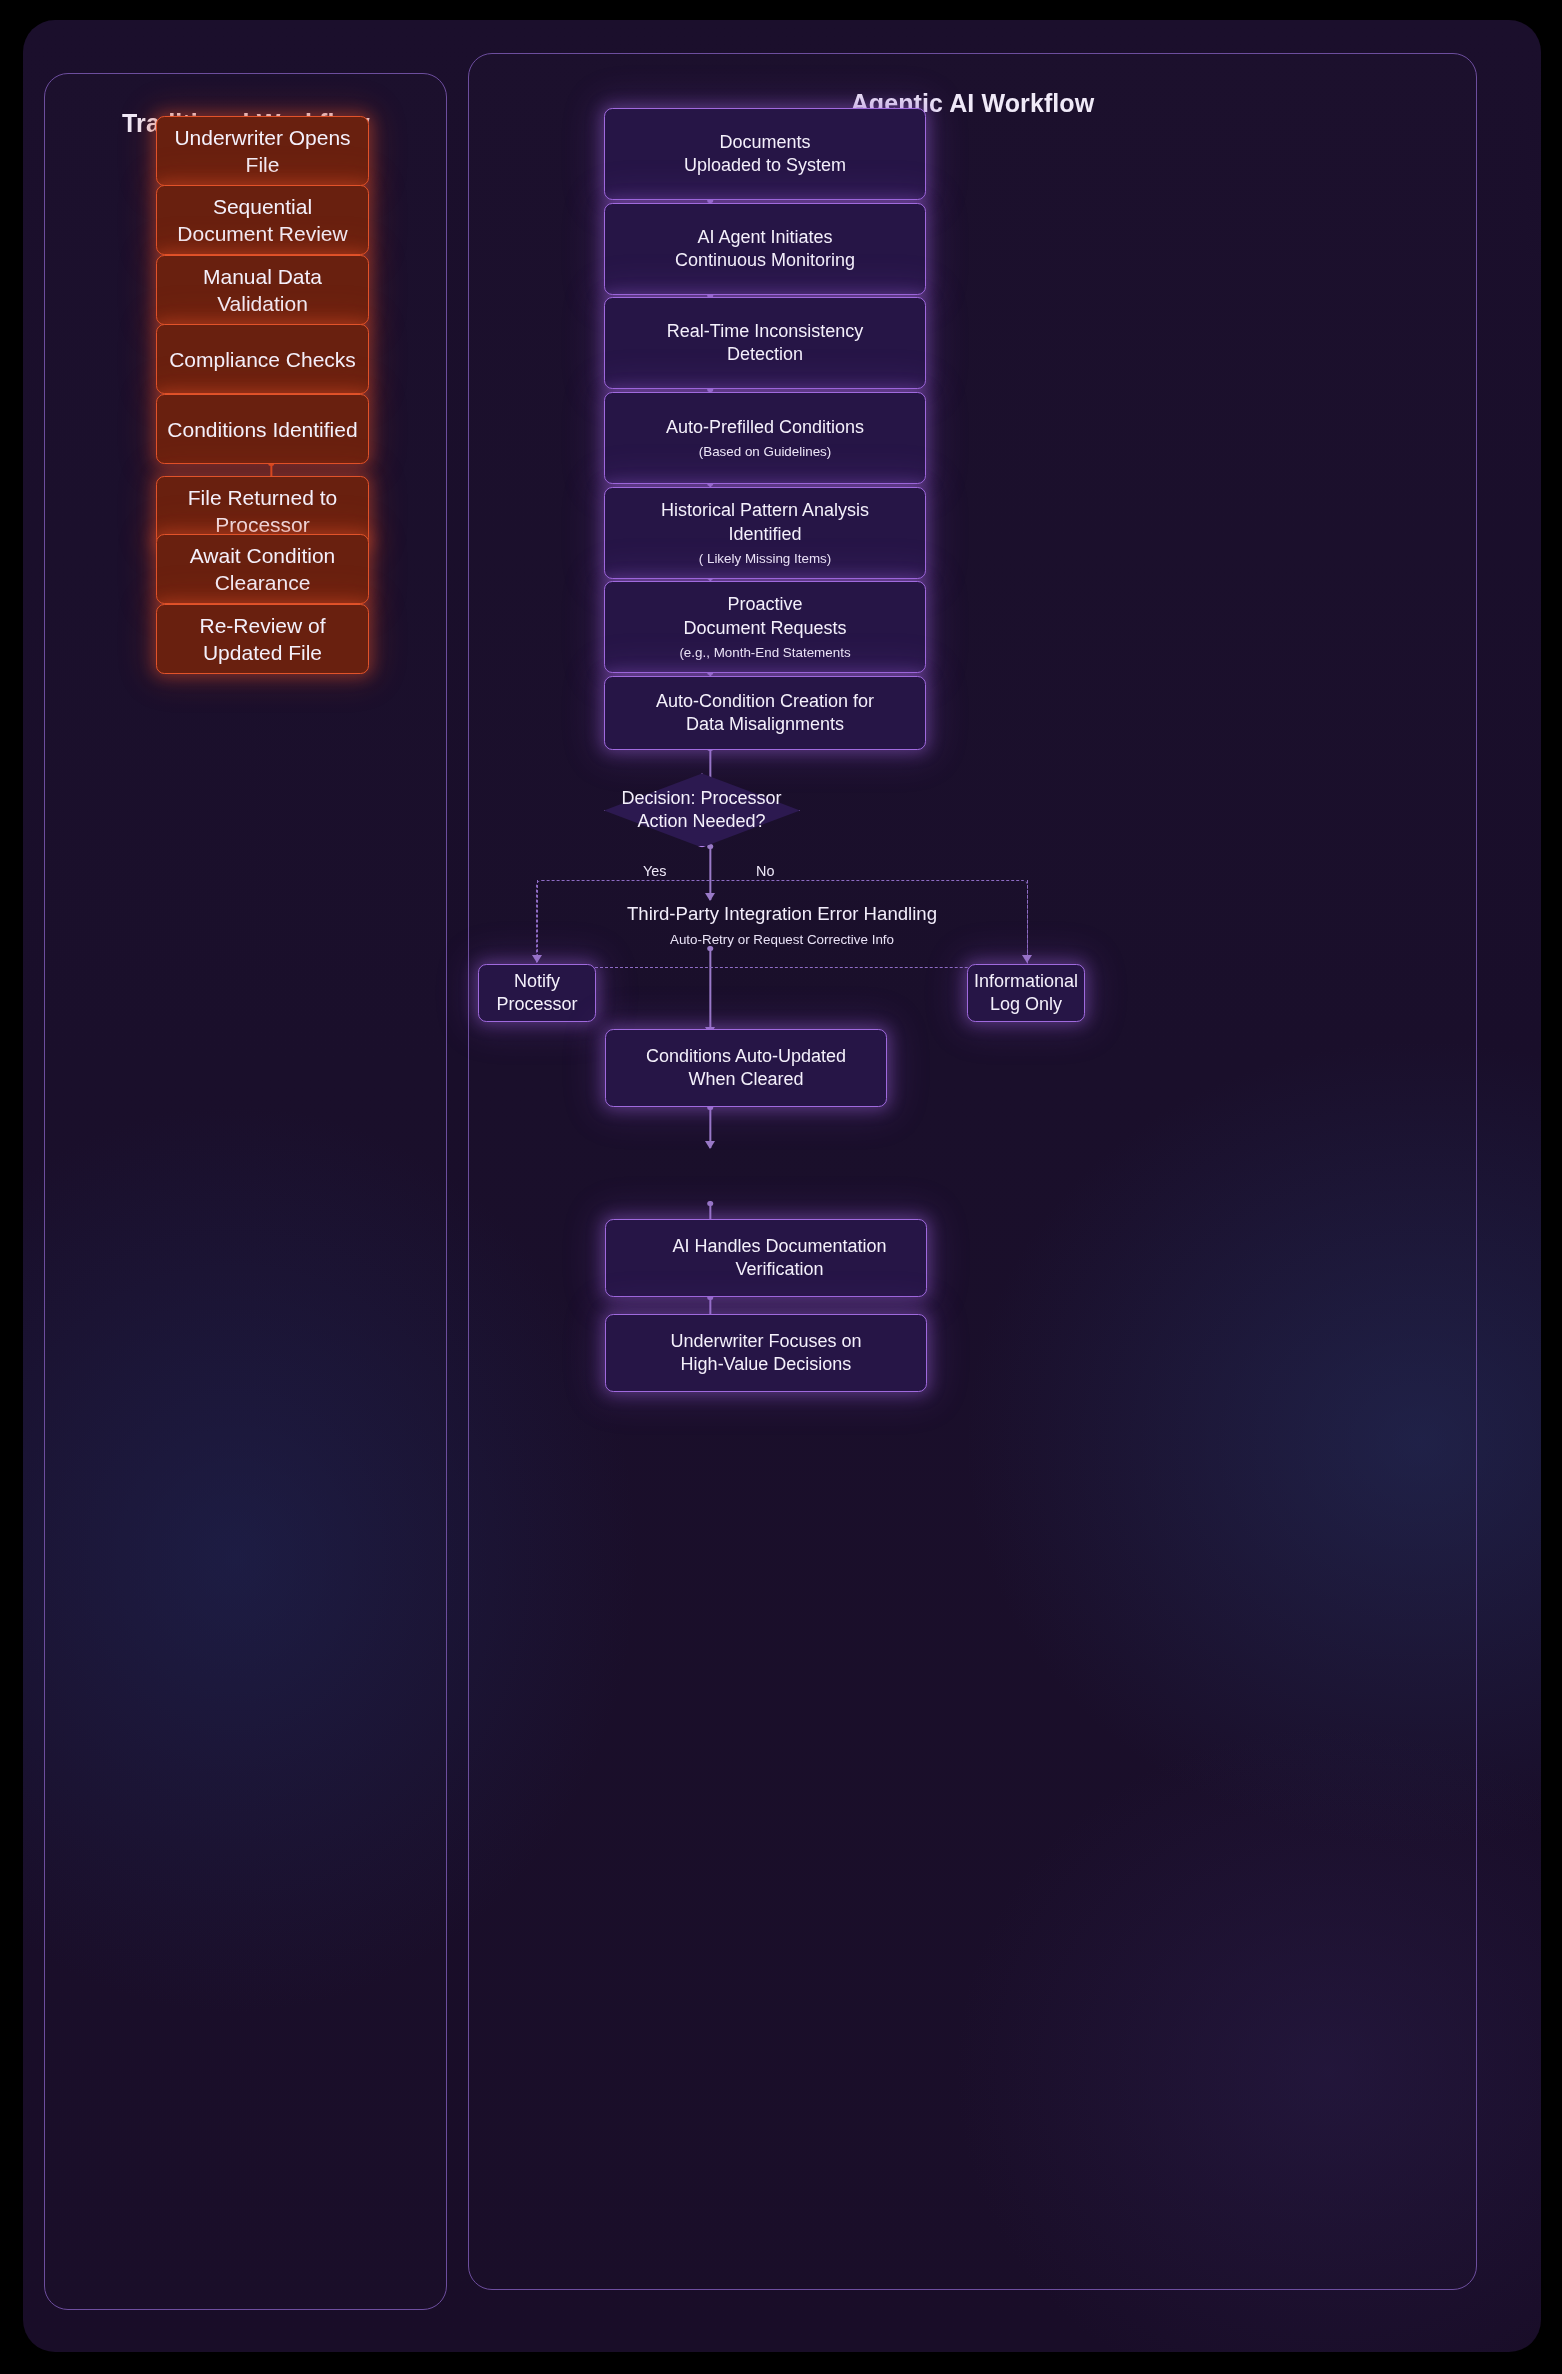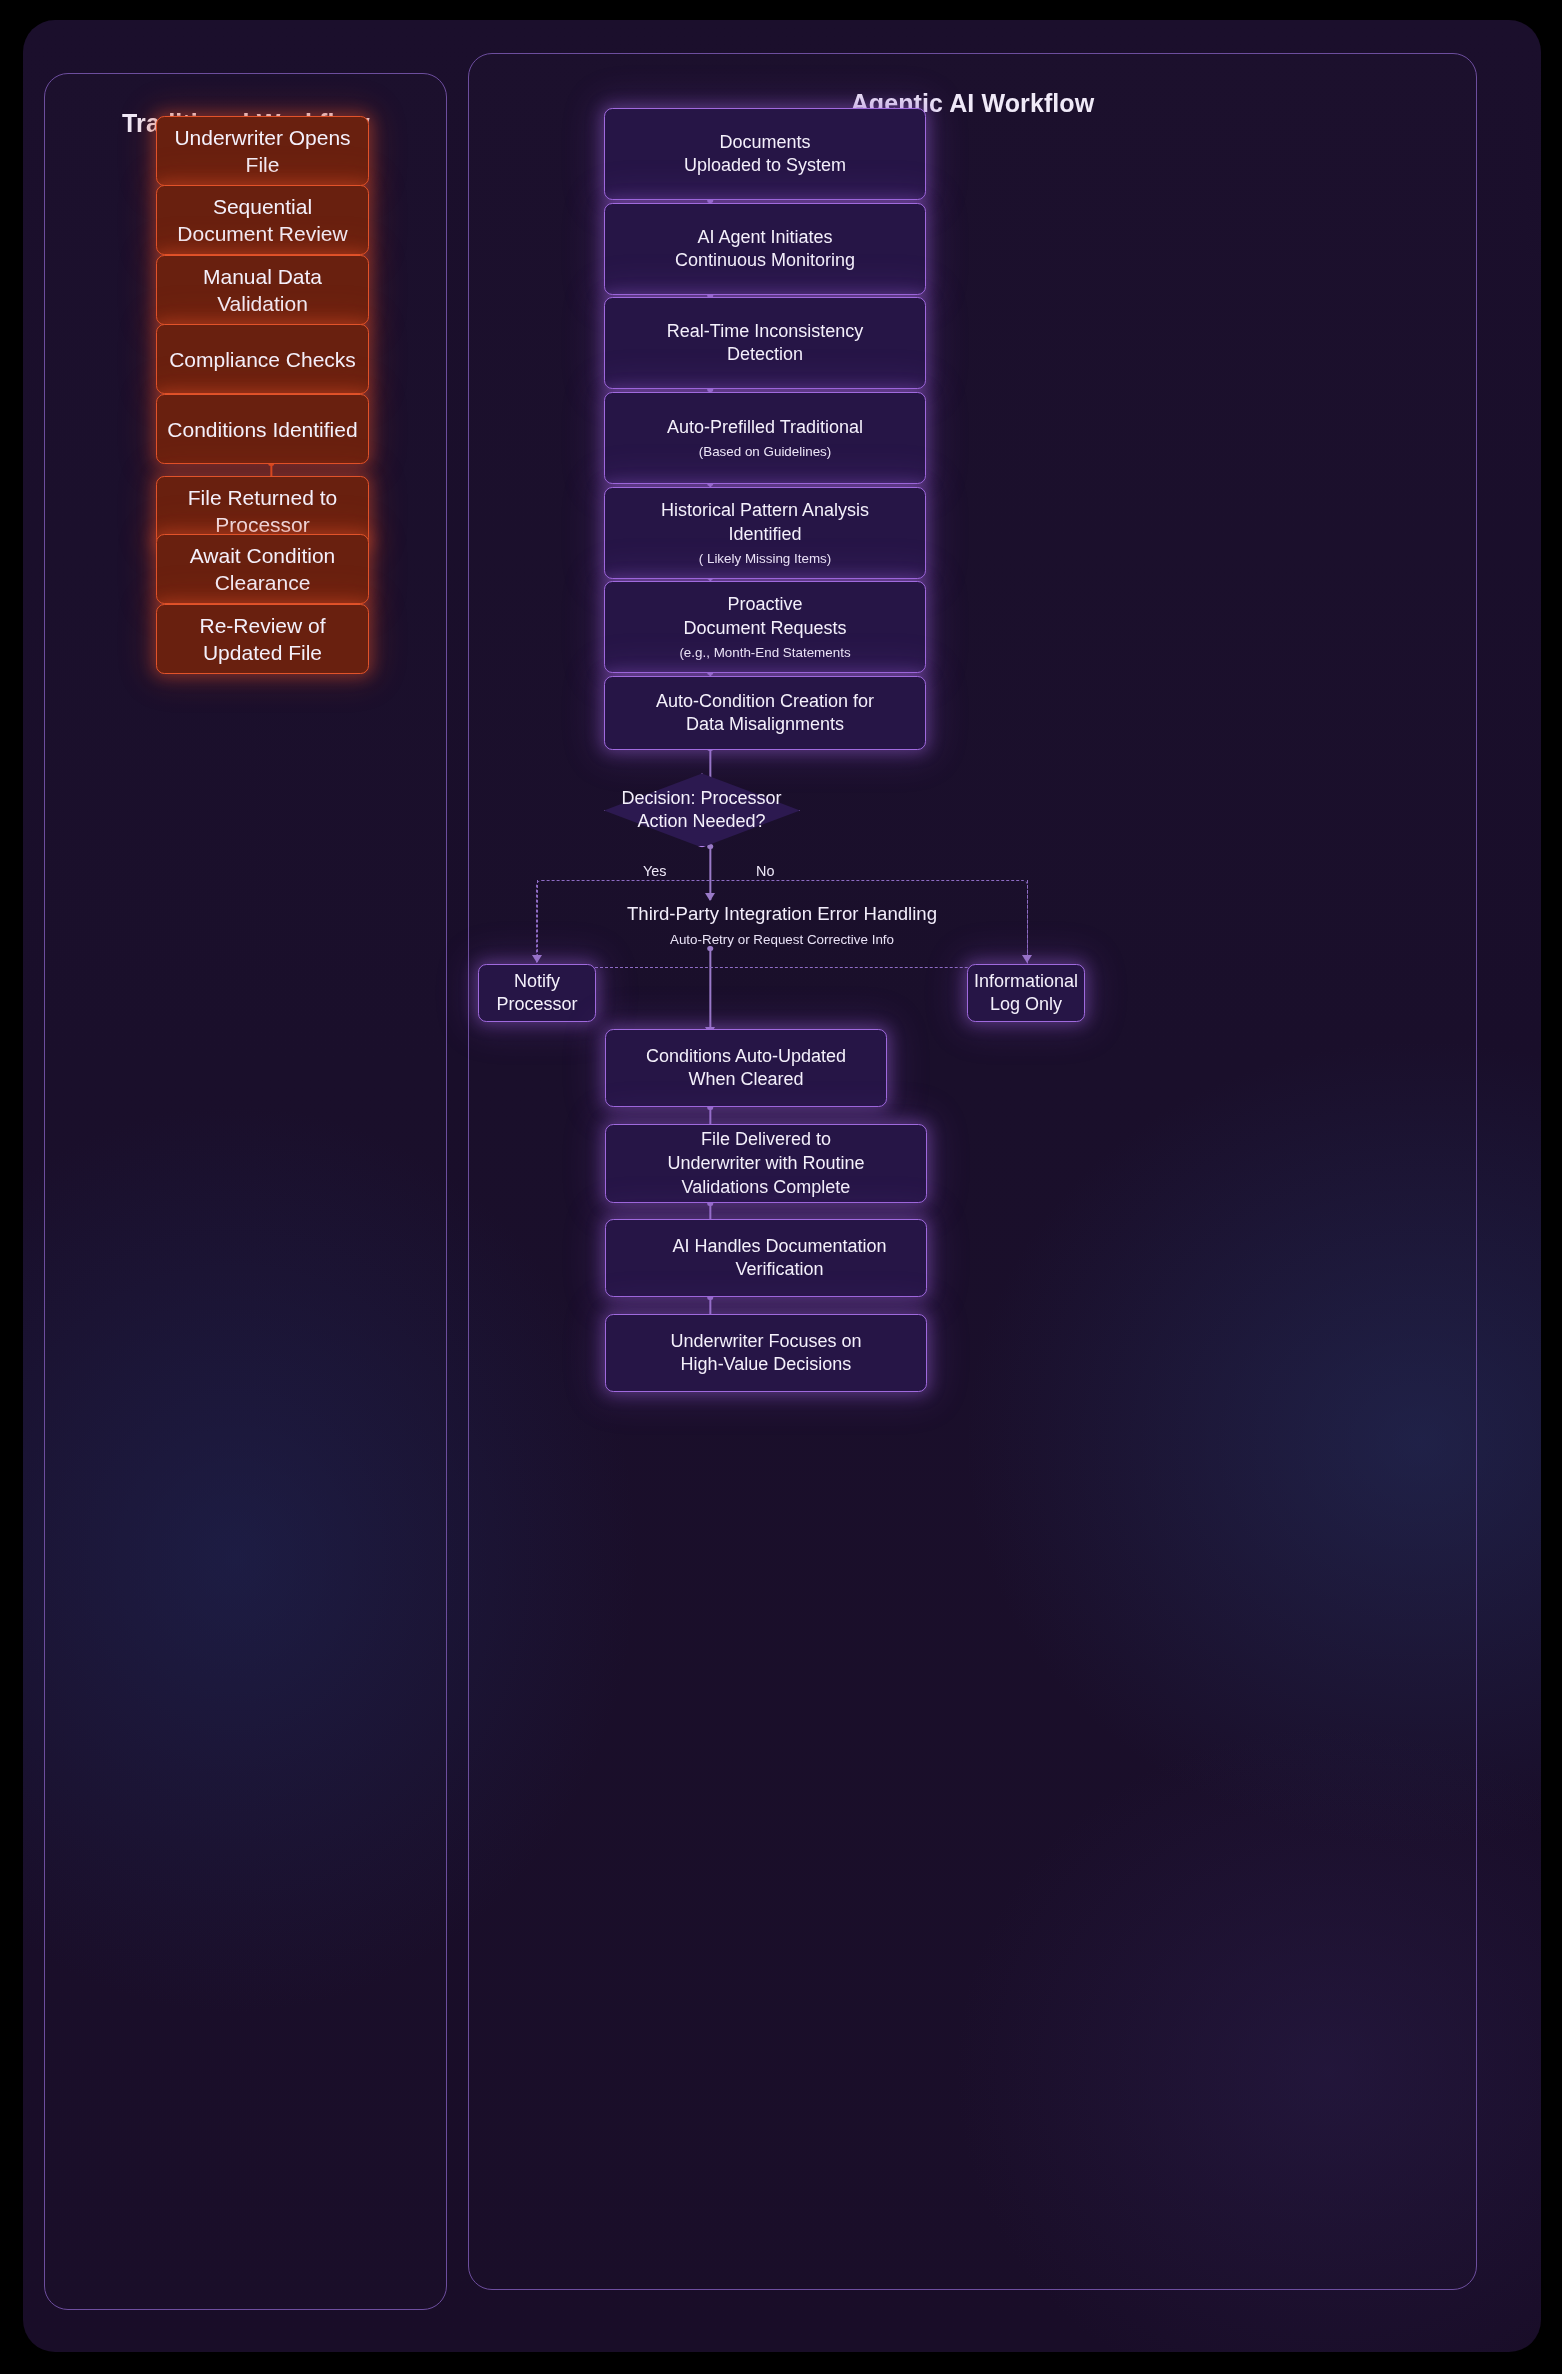--- a/index.html
+++ b/index.html
@@ -340,21 +340,21 @@
   </div>
   <div class="node purple" style="left:581px; top:183px; width:322px; height:92px;">
     <div class="t1">AI Agent Initiates
 Continuous Monitoring</div>
   </div>
   <div class="node purple" style="left:581px; top:277px; width:322px; height:92px;">
     <div class="t1">Real-Time Inconsistency
 Detection</div>
   </div>
   <div class="node purple" style="left:581px; top:372px; width:322px; height:92px;">
-    <div class="t1">Auto-Prefilled Traditional</div>
+    <div class="t1">Auto-Prefilled Conditions</div>
     <div class="t2">(Based on Guidelines)</div>
   </div>
   <div class="node purple" style="left:581px; top:467px; width:322px; height:92px;">
     <div class="t1">Historical Pattern Analysis
 Identified</div>
     <div class="t2">( Likely Missing Items)</div>
   </div>
   <div class="node purple" style="left:581px; top:561px; width:322px; height:92px;">
     <div class="t1">Proactive
 Document Requests</div>
@@ -396,25 +396,20 @@
   </div>
   <div class="node purple" style="left:944px; top:944px; width:118px; height:58px;">
     <div class="t1">Informational
 Log Only</div>
   </div>
 
   <div class="node purple" style="left:582px; top:1009px; width:282px; height:78px;align-items:center;">
     <div class="t1">Conditions Auto-Updated
 When Cleared</div>
   </div>
-  <div class="node purple" style="left:582px; top:1104px; width:322px; height:79px;">
-    <div class="t1">File Delivered to
-Underwriter with Routine
-Validations Complete</div>
-  </div>
   <div class="node purple" style="left:582px; top:1199px; width:322px; height:78px;padding-left:27px;">
     <div class="t1">AI Handles Documentation
 Verification</div>
   </div>
   <div class="node purple" style="left:582px; top:1294px; width:322px; height:78px;">
     <div class="t1">Underwriter Focuses on
 High-Value Decisions</div>
   </div>
 
 </div>

